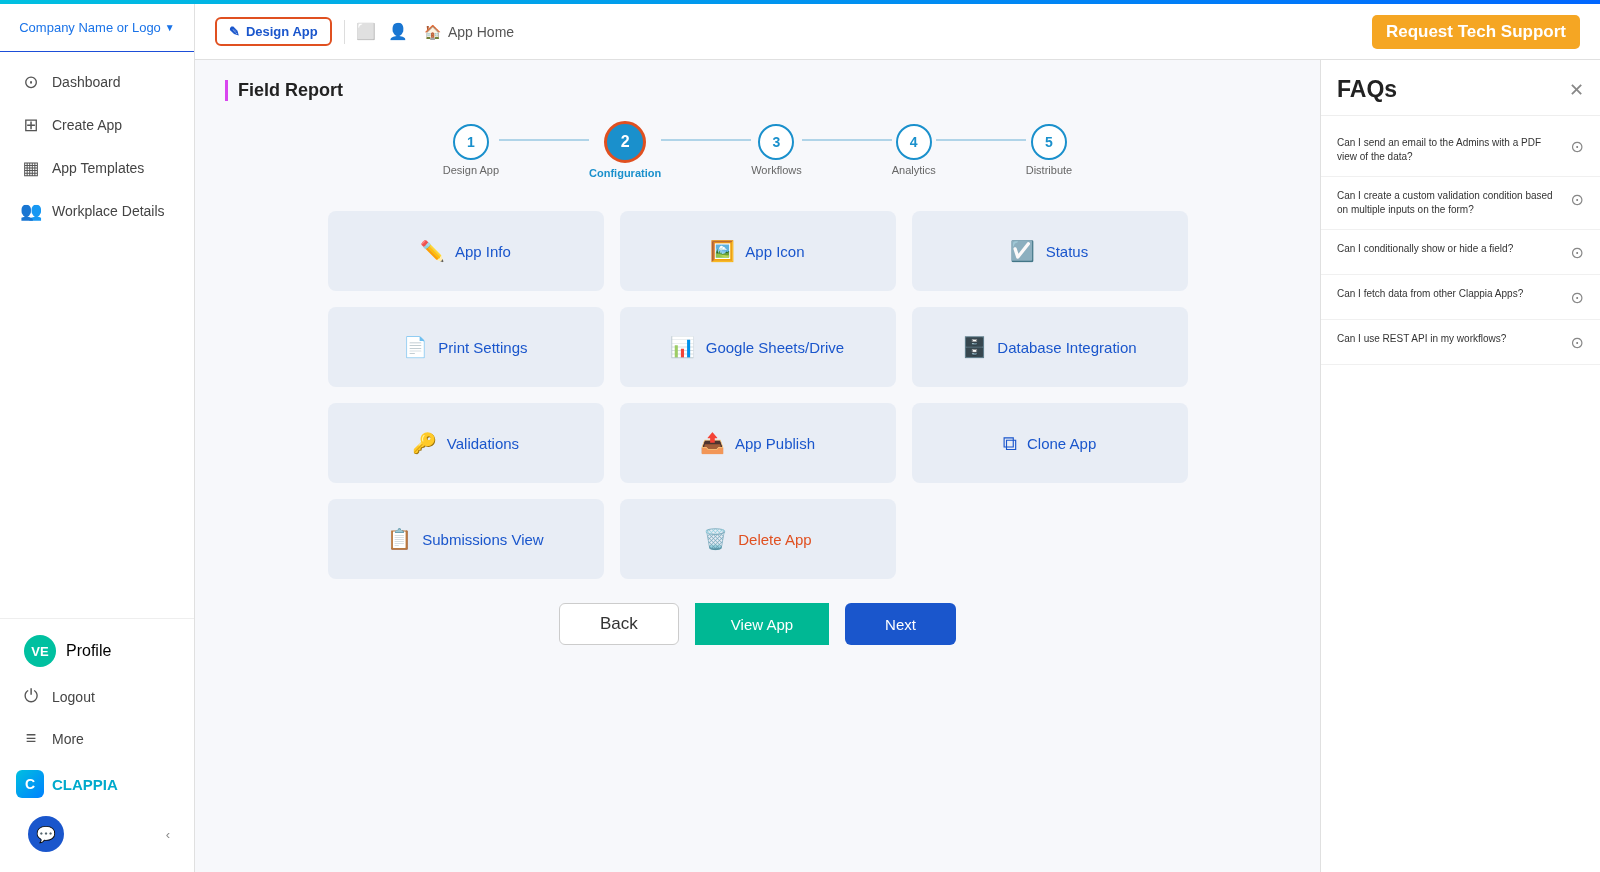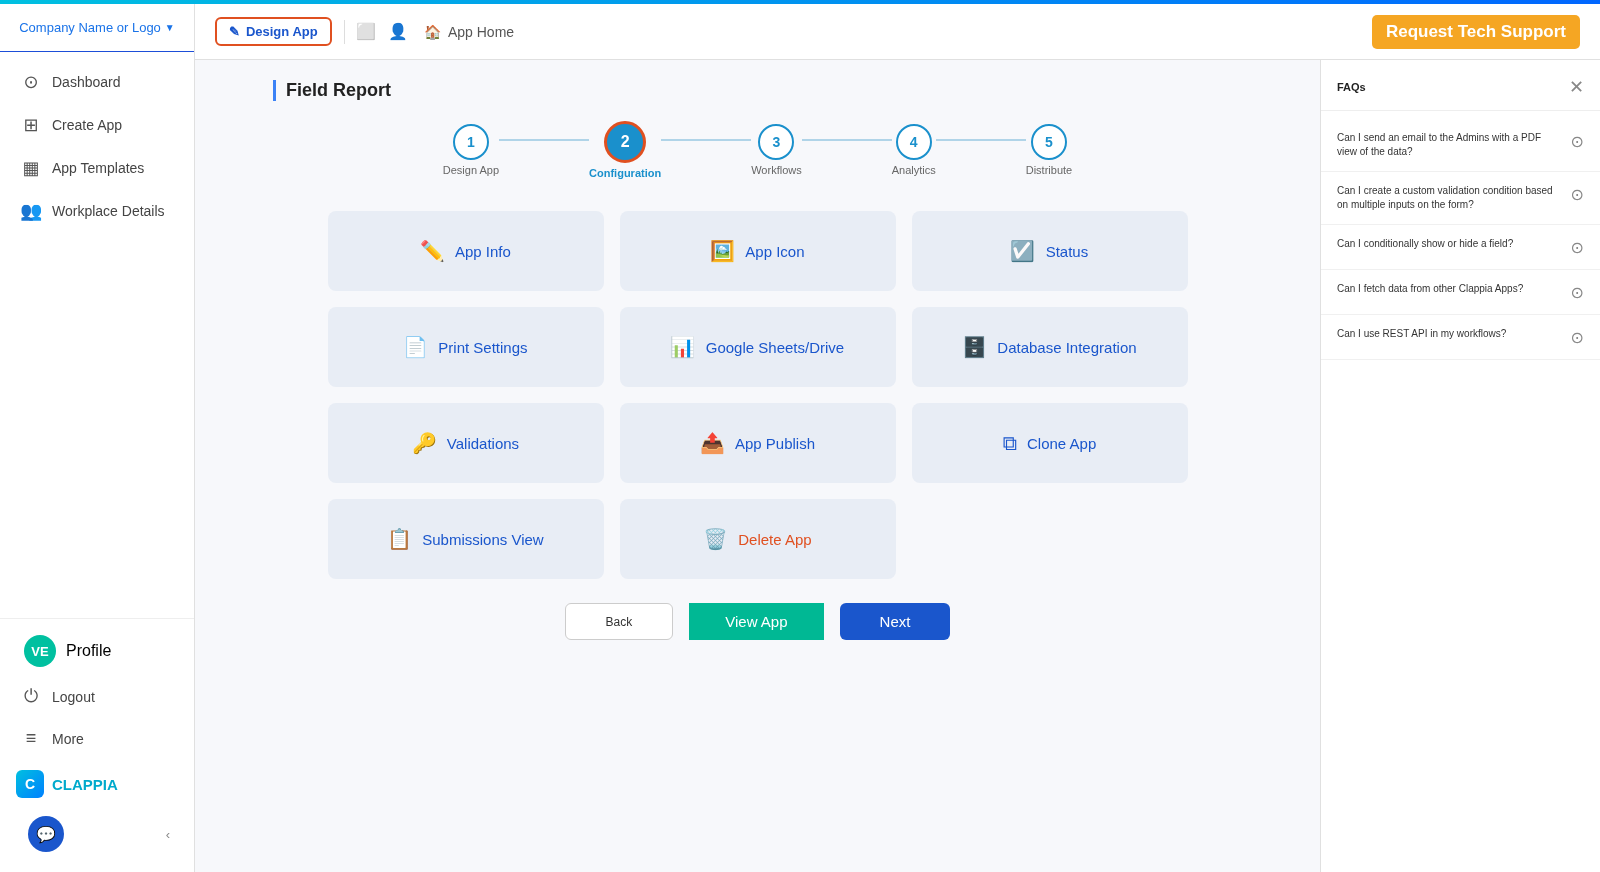--- a/index.html
+++ b/index.html
@@ -161,23 +161,22 @@
       padding: 20px 30px 20px 30px;
       overflow-y: auto;
     }
 
     .page-title {
       font-size: 18px;
       font-weight: 600;
       color: #222;
       margin-bottom: 20px;
       padding-left: 4px;
-      border-left: 3px solid #3b82f6;
+      border-left: 3px solid #d946ef;
       padding-left: 10px;
-      margin-left: 48px;
     }
 
     
     .stepper {
       display: flex;
       align-items: center;
       justify-content: center;
       gap: 0;
       margin-bottom: 32px;
     }
@@ -248,21 +247,21 @@
       justify-content: center;
       gap: 16px;
       padding: 24px 0 8px;
     }
     .btn-back {
       border: 1px solid #ccc;
       background: #fff;
       color: #333;
       border-radius: 6px;
       padding: 10px 40px;
-      font-size: 12px;
+      font-size: 17px;
       cursor: pointer;
     }
     .btn-view {
       background: #00b894;
       color: #fff;
       border: none;
       border-radius: 0;
       padding: 10px 36px;
       font-size: 15px;
       cursor: pointer;
@@ -287,21 +286,21 @@
       flex-shrink: 0;
       height: 100%;
     }
     .faq-header {
       display: flex;
       align-items: center;
       justify-content: space-between;
       padding: 16px 16px 12px;
       border-bottom: 1px solid #eee;
     }
-    .faq-title { font-size: 11px; font-weight: 600; color: #222; }
+    .faq-title { font-size: 23px; font-weight: 600; color: #222; }
     .faq-close { color: #888; font-size: 18px; cursor: pointer; }
     .faq-list { padding: 8px 0; flex: 1; overflow-y: auto; }
     .faq-item {
       display: flex;
       align-items: flex-start;
       justify-content: space-between;
       padding: 12px 16px;
       border-bottom: 1px solid #f0f0f0;
       cursor: pointer;
       gap: 8px;

